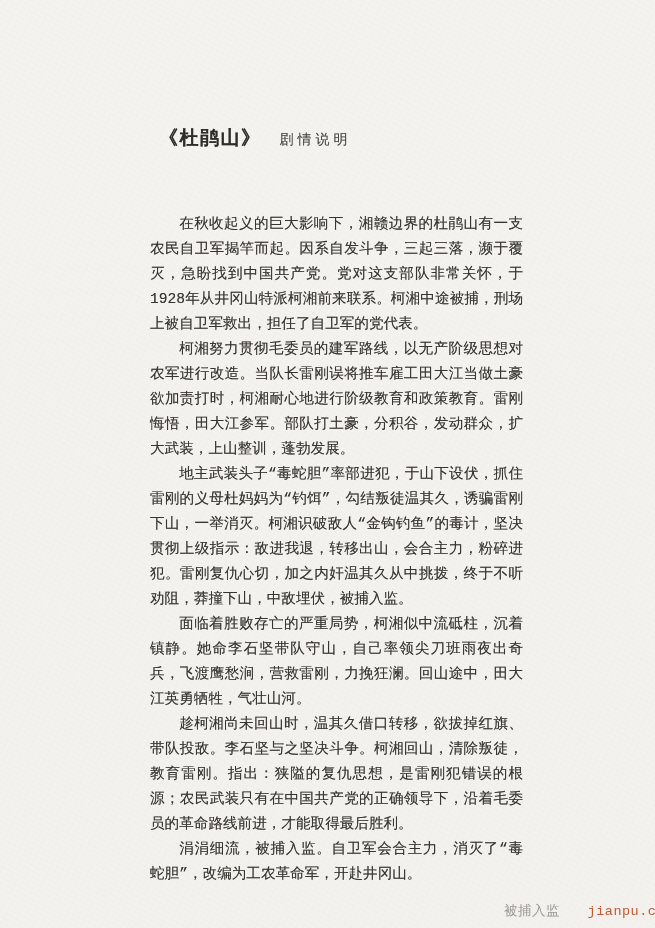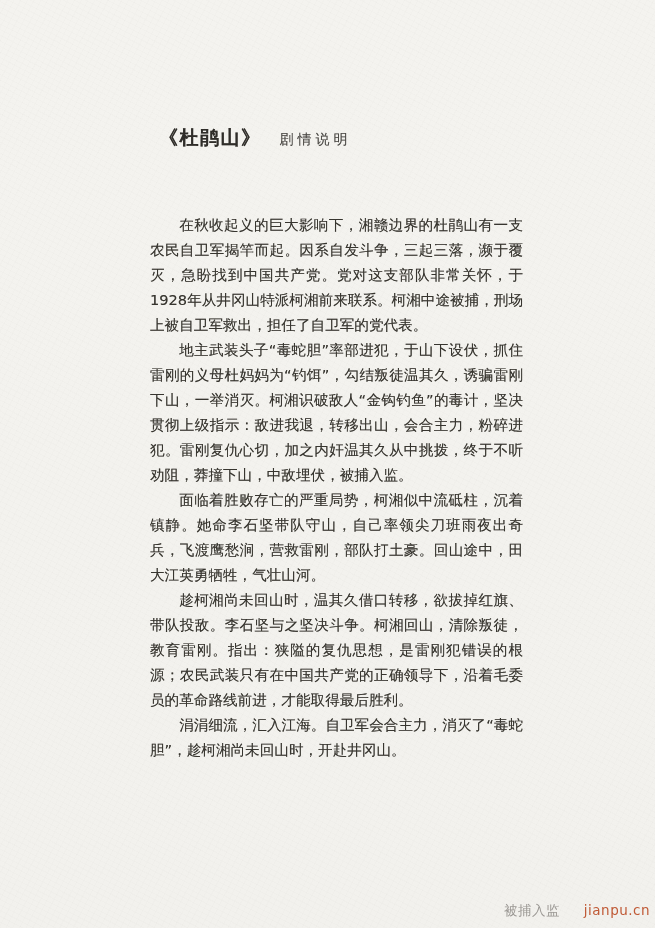--- a/index.html
+++ b/index.html
@@ -14,20 +14,21 @@
     font-family: "DejaVu Sans", "Liberation Sans", sans-serif;
     background: #f3f2ee;
   }
   .page {
     position: absolute;
     inset: 0;
     background:
       repeating-linear-gradient(27deg, rgba(190,188,182,0.045) 0px, rgba(190,188,182,0.045) 1px, transparent 1px, transparent 5px),
       repeating-linear-gradient(117deg, rgba(190,188,182,0.04) 0px, rgba(190,188,182,0.04) 1px, transparent 1px, transparent 6px),
       linear-gradient(180deg, #f4f3ef 0%, #f3f2ee 55%, #f2f1ed 100%);
+    font-family: Liberation Mono, monospace;
   }
   .title-row {
     position: absolute;
     left: 159px;
     top: 125px;
     display: flex;
     align-items: baseline;
     white-space: nowrap;
   }
   .book-title {
@@ -77,24 +78,25 @@
 
 <div class="page">
 
   <div class="title-row">
     <span class="book-title">《杜鹃山》</span>
     <span class="subtitle">剧情说明</span>
   </div>
 
   <div class="body-text">
     <p>在秋收起义的巨大影响下，湘赣边界的杜鹃山有一支农民自卫军揭竿而起。因系自发斗争，三起三落，濒于覆灭，急盼找到中国共产党。党对这支部队非常关怀，于1928年从井冈山特派柯湘前来联系。柯湘中途被捕，刑场上被自卫军救出，担任了自卫军的党代表。</p>
+    <p>柯湘努力贯彻毛委员的建军路线，以无产阶级思想对农军进行改造。当队长雷刚误将推车雇工田大江当做土豪欲加责打时，柯湘耐心地进行阶级教育和政策教育。雷刚悔悟，田大江参军。部队打土豪，分积谷，发动群众，扩大武装，上山整训，蓬勃发展。</p>
     <p>地主武装头子“毒蛇胆”率部进犯，于山下设伏，抓住雷刚的义母杜妈妈为“钓饵”，勾结叛徒温其久，诱骗雷刚下山，一举消灭。柯湘识破敌人“金钩钓鱼”的毒计，坚决贯彻上级指示：敌进我退，转移出山，会合主力，粉碎进犯。雷刚复仇心切，加之内奸温其久从中挑拨，终于不听劝阻，莽撞下山，中敌埋伏，被捕入监。</p>
-    <p>面临着胜败存亡的严重局势，柯湘似中流砥柱，沉着镇静。她命李石坚带队守山，自己率领尖刀班雨夜出奇兵，飞渡鹰愁涧，营救雷刚，部队打土豪。回山途中，田大江英勇牺牲，气壮山河。</p>
+    <p>面临着胜败存亡的严重局势，柯湘似中流砥柱，沉着镇静。她命李石坚带队守山，自己率领尖刀班雨夜出奇兵，飞渡鹰愁涧，营救雷刚，力挽狂澜。回山途中，田大江英勇牺牲，气壮山河。</p>
     <p>趁柯湘尚未回山时，温其久借口转移，欲拔掉红旗、带队投敌。李石坚与之坚决斗争。柯湘回山，清除叛徒，教育雷刚。指出：狭隘的复仇思想，是雷刚犯错误的根源；农民武装只有在中国共产党的正确领导下，沿着毛委员的革命路线前进，才能取得最后胜利。</p>
-    <p>涓涓细流，汇入江海。自卫军会合主力，消灭了“毒蛇胆”，趁柯湘尚未回山时，开赴井冈山。</p>
+    <p>涓涓细流，被捕入监。自卫军会合主力，消灭了“毒蛇胆”，改编为工农革命军，开赴井冈山。</p>
   </div>
 
   <div class="watermark">
     <span class="wm-name">被捕入监</span>
     <span class="wm-url">jianpu.cn</span>
   </div>
 
 </div>
 
 </body></html>

